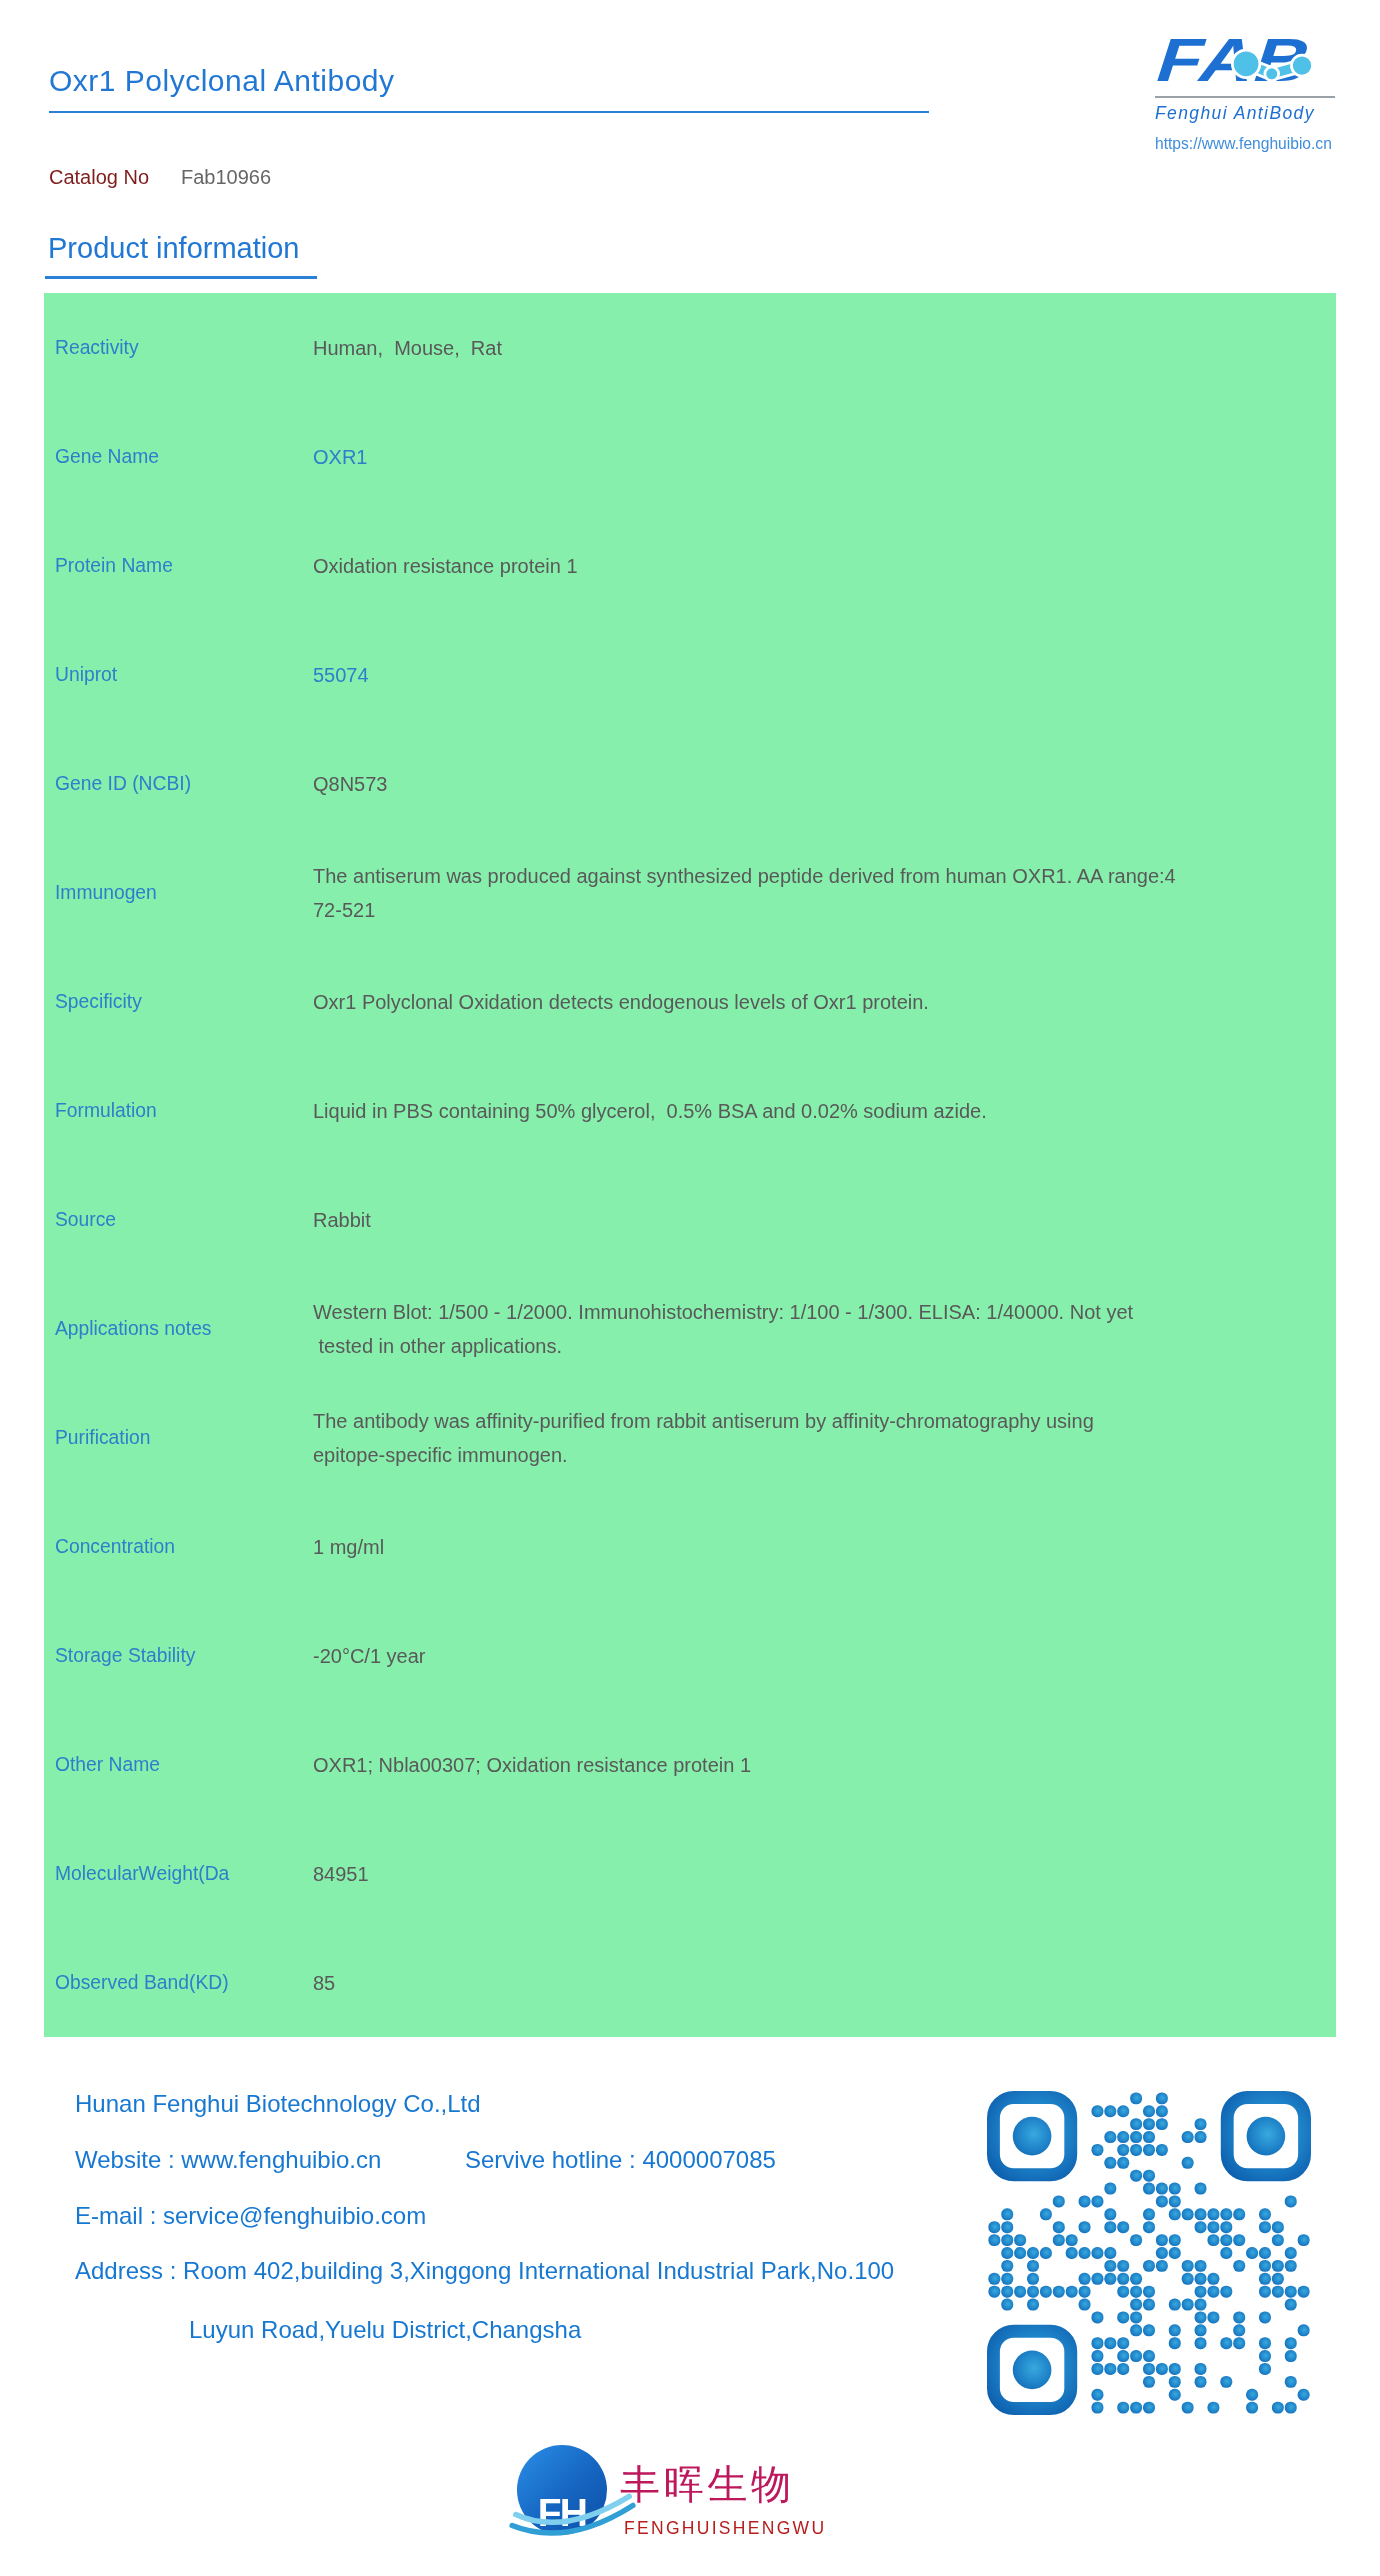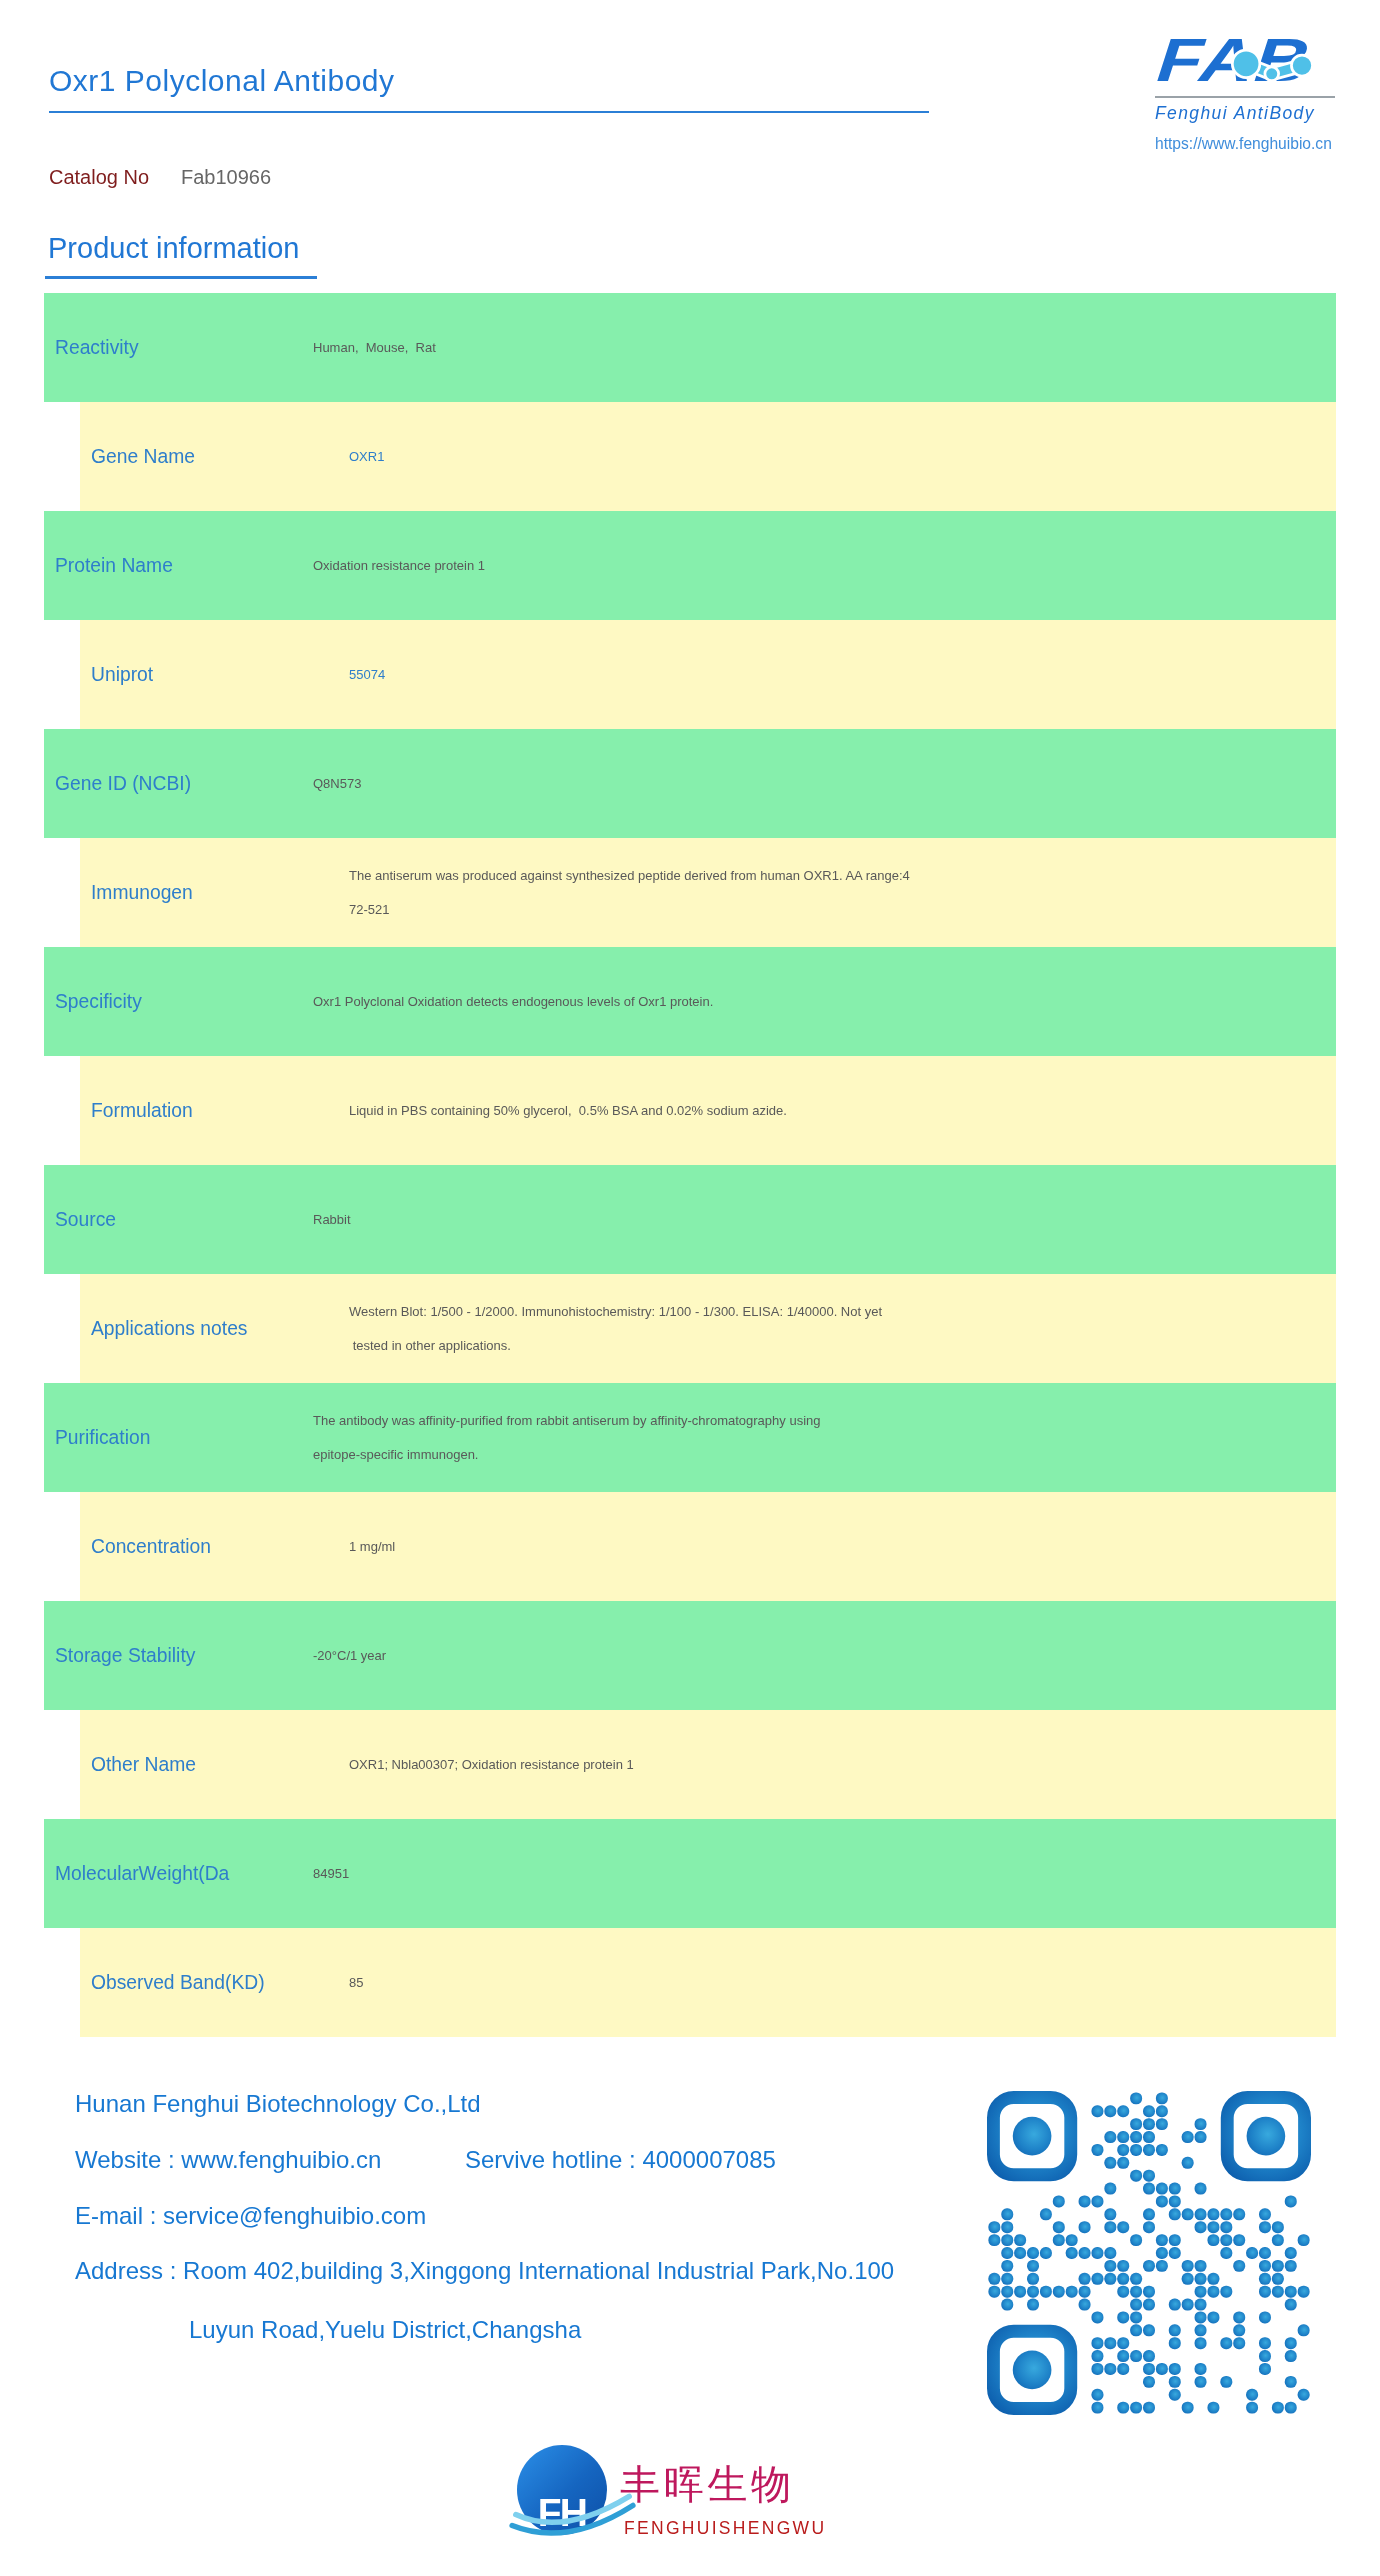--- a/index.html
+++ b/index.html
@@ -30,27 +30,27 @@
   .catalog-label{color:#7f1d1d;}
   .catalog-value{position:absolute;left:132px;color:#666666;white-space:nowrap;}
   
   .section-title{
     position:absolute;left:48px;top:232px;font-size:29px;font-weight:400;color:#2077d4;margin:0;
   }
   .section-rule{position:absolute;left:45px;top:276px;width:272px;height:2.8px;background:#2b7fd6;}
   
   .info-table{position:absolute;left:44px;top:293px;width:1292px;}
   .t-row{display:flex;align-items:center;height:109px;background:#86efac;}
-  .t-row.alt{background:#fef9c3;margin-left:36px;}
+  .t-row.alt{background:#86efac;}
   .t-label{
     width:269px;flex:0 0 269px;padding-left:11px;box-sizing:border-box;
     color:#2e7ecb;font-size:19.3px;
   }
   .t-value{
-    flex:1;padding-right:22px;color:#595959;font-size:13px;line-height:34px;
+    flex:1;padding-right:22px;color:#595959;font-size:20px;line-height:34px;
     white-space:pre-wrap;
   }
   .t-value.link{color:#2e7ecb;}
   
   .footer{position:absolute;left:75px;top:2090px;width:902px;height:276px;color:#1778d2;font-size:24px;}
   .f-line{position:absolute;left:0;white-space:nowrap;}
   .f-company{top:0;}
   .f-contact{top:56px;}
   .f-hotline{position:absolute;left:390px;top:0;}
   .f-email{top:112px;}

